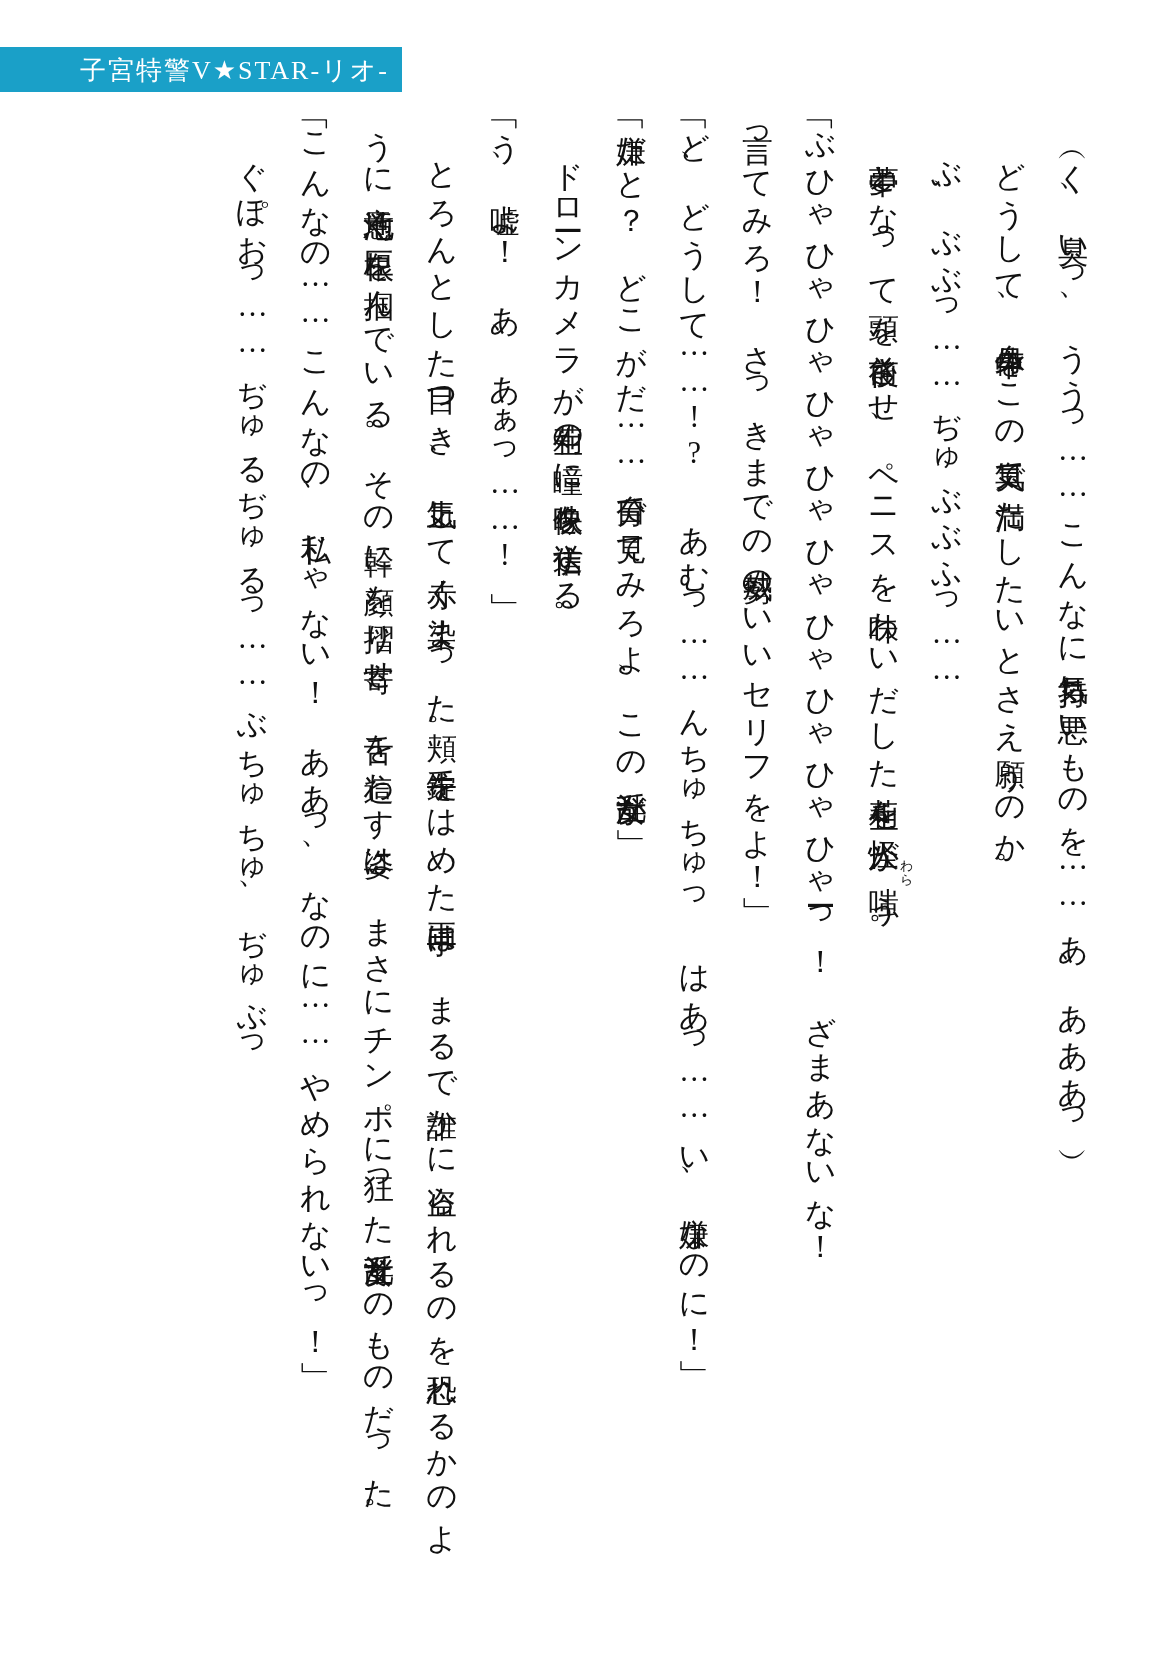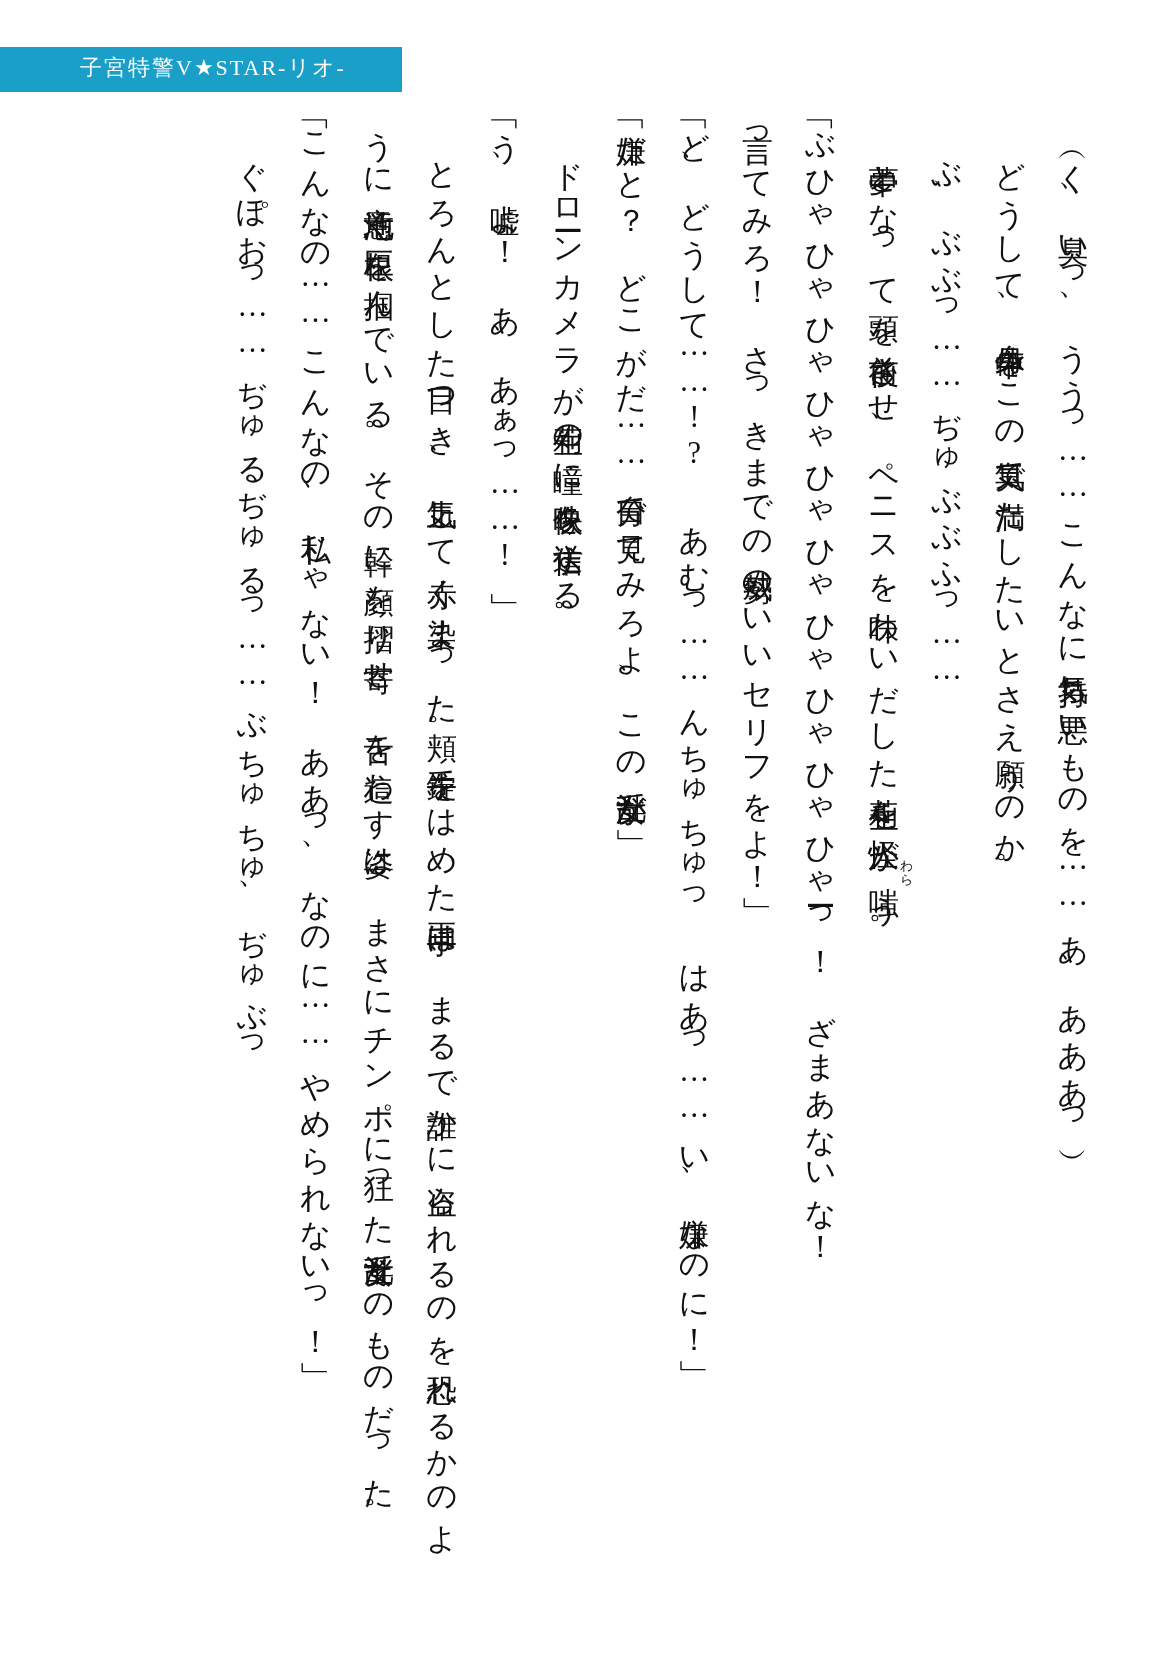--- a/index.html
+++ b/index.html
@@ -21,21 +21,21 @@
     top: 47px;
     left: 0;
     width: 402px;
     height: 45px;
     background: #1aa0c8;
   }
   .header-title {
     position: absolute;
     top: 53px;
     left: 80px;
-    font-size: 22px;
+    font-size: 26px;
     letter-spacing: 2px;
     color: #ffffff;
     font-family: "Liberation Serif", "DejaVu Serif", serif;
     white-space: nowrap;
   }
   
   .body-text {
     position: absolute;
     top: 110px;
     right: 62px;

